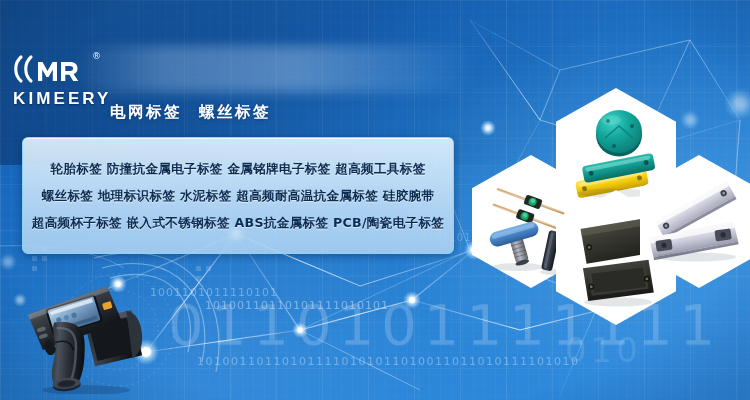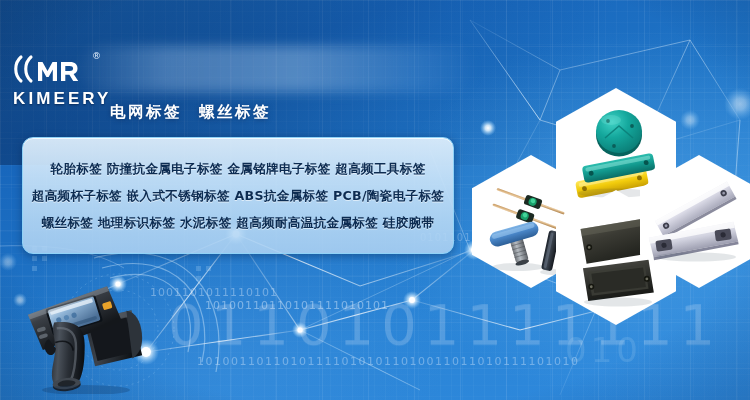--- a/index.html
+++ b/index.html
@@ -91,21 +91,21 @@
     position: absolute; left: 110px; top: 102px;
     font-size: 15.5px; font-weight: 700; color: #ffffff; letter-spacing: 2.5px;
     text-shadow: 0 1px 4px rgba(10,40,90,0.6);
     white-space: nowrap;
   }
   #subline .gap { display: inline-block; width: 17px; }
 
   
   #taglist {
     position: absolute; left: 22px; top: 137px; width: 432px; height: 117px;
-    border: 1.6px solid #8fd2f7; border-radius: 11px;
+    border: 1.6px solid #8fd2f7; border-radius: 6px;
     background: linear-gradient(180deg, rgba(226,241,253,0.92) 0%, rgba(205,230,250,0.90) 34%, rgba(186,219,246,0.88) 70%, rgba(170,208,242,0.90) 100%);
     box-shadow: 0 2px 9px rgba(4,30,70,0.40), inset 0 1px 0 rgba(255,255,255,0.75);
     display: flex; flex-direction: column; justify-content: center;
     padding: 3px 0;
   }
   .tagrow {
     font-size: 12.6px; font-weight: 700; color: #0d2c52;
     text-align: center; line-height: 27px; white-space: nowrap;
     letter-spacing: .3px;
     text-shadow: 0 1px 0 rgba(255,255,255,0.55);
@@ -246,22 +246,22 @@
     <div class="logo-word">KIMEERY</div>
   </div>
 
   <div class="title-glow noclick"></div>
   <div id="subline">
     <span>电网标签</span><span class="gap"></span><span>螺丝标签</span>
   </div>
 
   <div id="taglist">
     <div class="tagrow">轮胎标签   防撞抗金属电子标签   金属铭牌电子标签  超高频工具标签</div>
+    <div class="tagrow">螺丝标签  地理标识标签  水泥标签  超高频耐高温抗金属标签  硅胶腕带</div>
     <div class="tagrow">超高频杯子标签  嵌入式不锈钢标签  ABS抗金属标签  PCB/陶瓷电子标签</div>
-    <div class="tagrow">螺丝标签  地理标识标签  水泥标签  超高频耐高温抗金属标签  硅胶腕带</div>
   </div>
 
   <div class="hex" style="left:472px; top:155px; width:118px; height:133px;">
     <svg class="hex-inner" viewBox="0 0 118 133">
       <defs>
         <linearGradient id="rodG" x1="0" y1="0" x2="1" y2="1">
           <stop offset="0%" stop-color="#c79a63"></stop>
             <stop offset="50%" stop-color="#e8c79a"></stop>
             <stop offset="100%" stop-color="#a97c45"></stop>
         </linearGradient>

